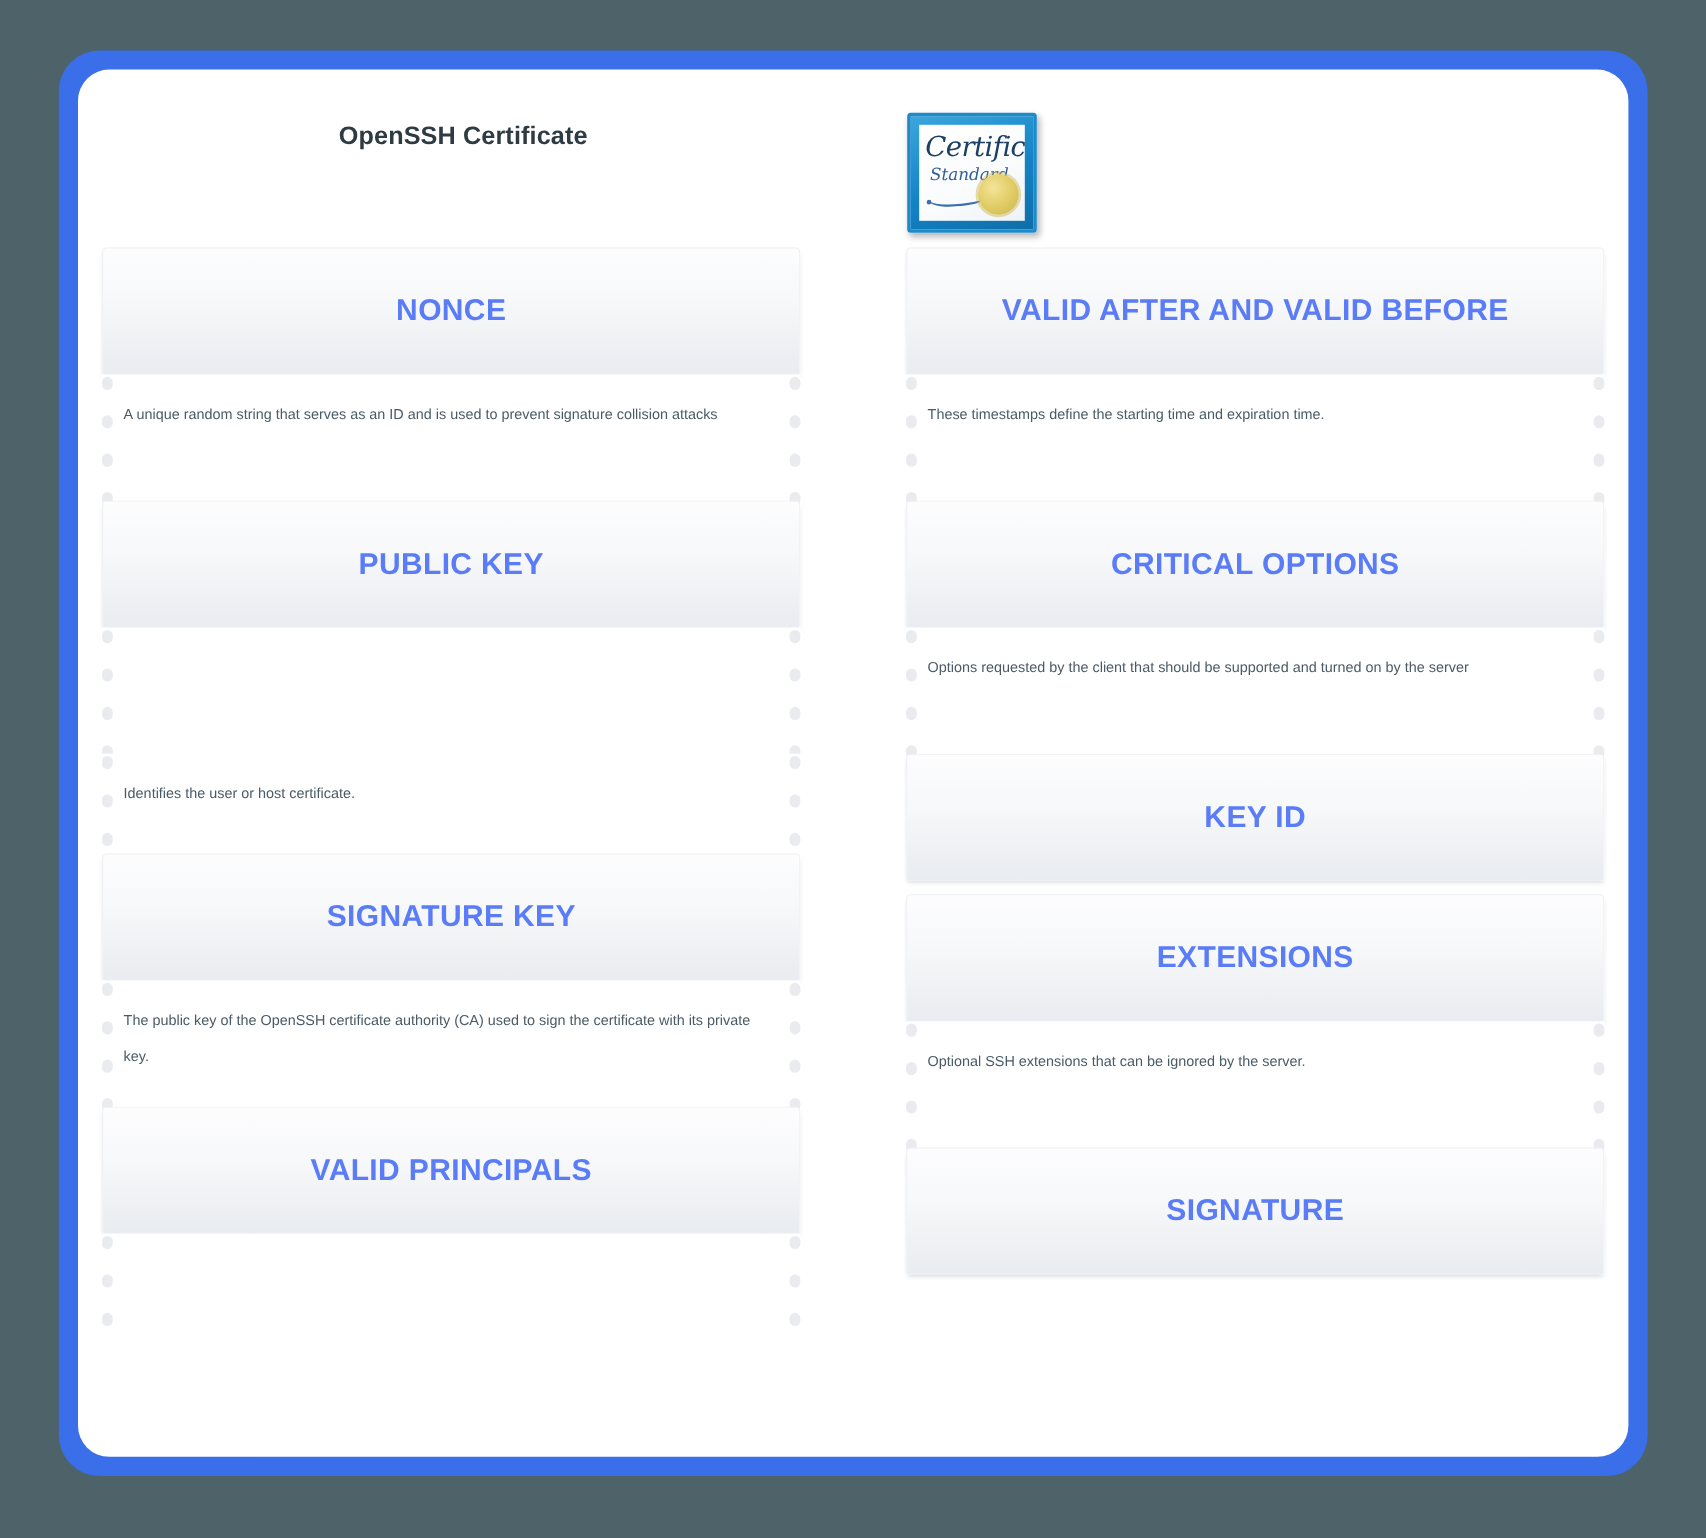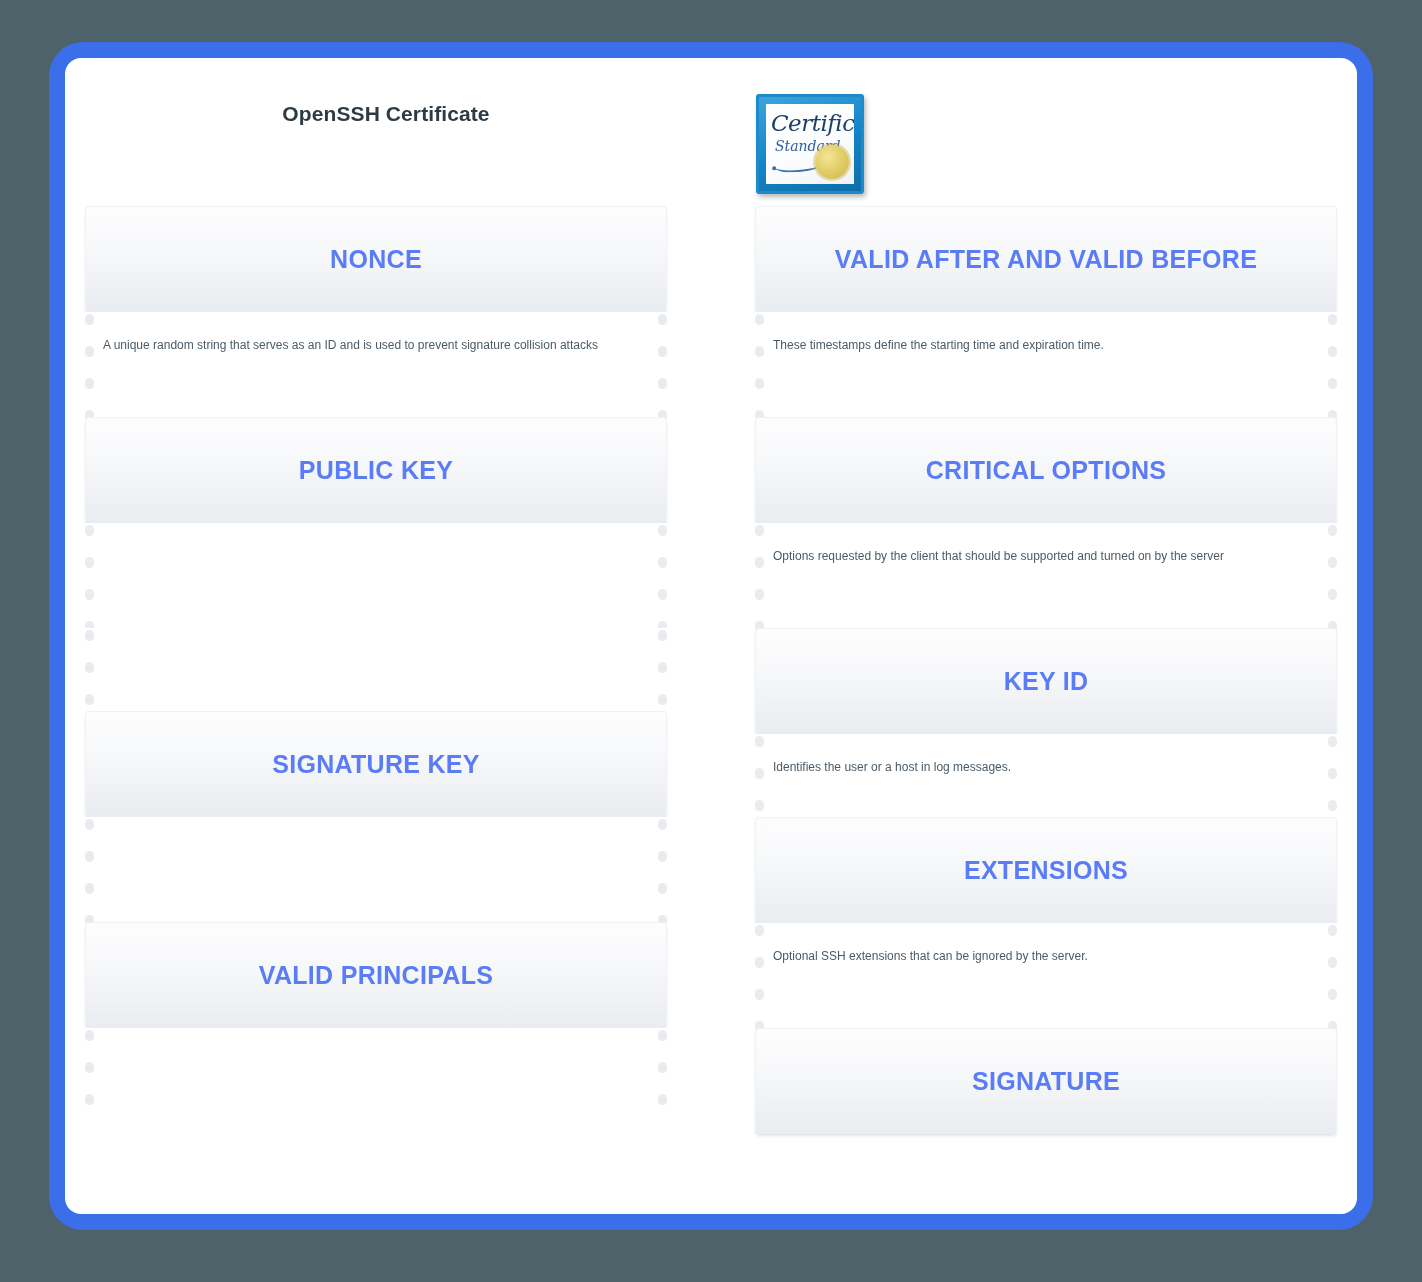--- a/index.html
+++ b/index.html
@@ -24,21 +24,21 @@
     height: 1188px;
     background: #3b6fea;
     border-radius: 34px;
     box-sizing: border-box;
     padding: 16px;
   }
   .sheet {
     width: 100%;
     height: 100%;
     background: #ffffff;
-    border-radius: 16px;
+    border-radius: 26px;
     box-sizing: border-box;
     position: relative;
     overflow: hidden;
   }
 
   
   .header {
     position: absolute;
     left: 0;
     top: 0;
@@ -292,39 +292,41 @@
               <div class="rail left">
                 <span></span>
                 <span></span>
                 <span></span>
               </div>
               <div class="rail right">
                 <span></span>
                 <span></span>
                 <span></span>
               </div>
+              <div class="field-desc">Identifies the user or host certificate.</div>
             </div>
           </div>
           <div class="field">
             <div class="field-header">
               <div class="field-title">SIGNATURE KEY</div>
             </div>
             <div class="field-body">
               <div class="rail left">
                 <span></span>
                 <span></span>
                 <span></span>
                 <span></span>
               </div>
               <div class="rail right">
                 <span></span>
                 <span></span>
                 <span></span>
                 <span></span>
               </div>
+              <div class="field-desc">The public key of the OpenSSH certificate authority (CA) used to sign the certificate with its private key.</div>
             </div>
           </div>
           <div class="field short">
             <div class="field-header">
               <div class="field-title">VALID PRINCIPALS</div>
             </div>
             <div class="field-body">
               <div class="rail left">
                 <span></span>
                 <span></span>
@@ -376,33 +378,20 @@
                 <span></span>
                 <span></span>
               </div>
               <div class="field-desc">Options requested by the client that should be supported and turned on by the server</div>
             </div>
           </div>
           <div class="field short">
             <div class="field-header">
               <div class="field-title">KEY ID</div>
             </div>
-            <div class="field-body">
-              <div class="rail left">
-                <span></span>
-                <span></span>
-                <span></span>
-              </div>
-              <div class="rail right">
-                <span></span>
-                <span></span>
-                <span></span>
-              </div>
-              <div class="field-desc">Identifies the user or a host in log messages.</div>
-            </div>
           </div>
           <div class="field">
             <div class="field-header">
               <div class="field-title">EXTENSIONS</div>
             </div>
             <div class="field-body">
               <div class="rail left">
                 <span></span>
                 <span></span>
                 <span></span>

